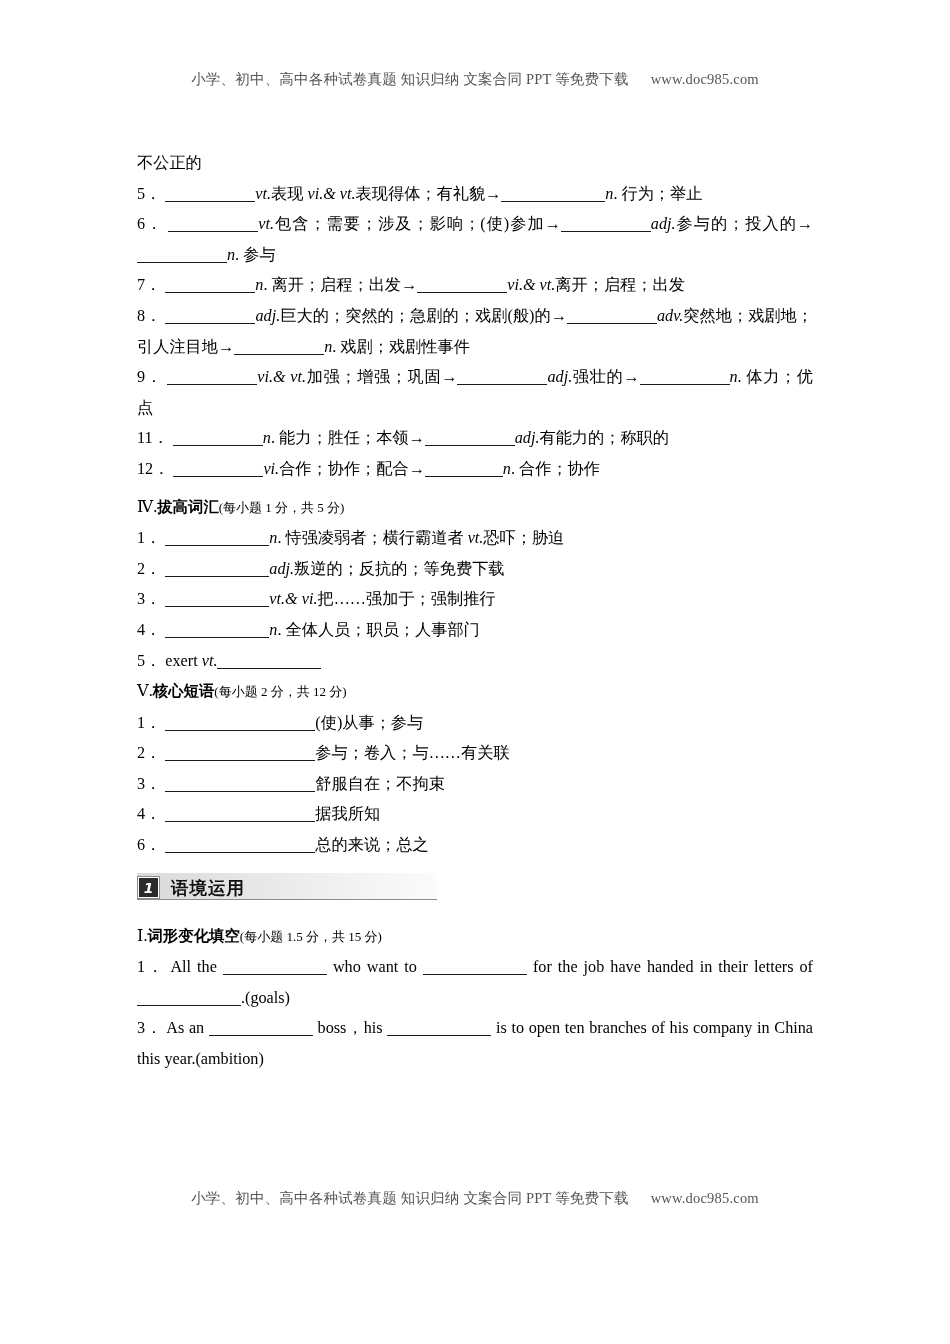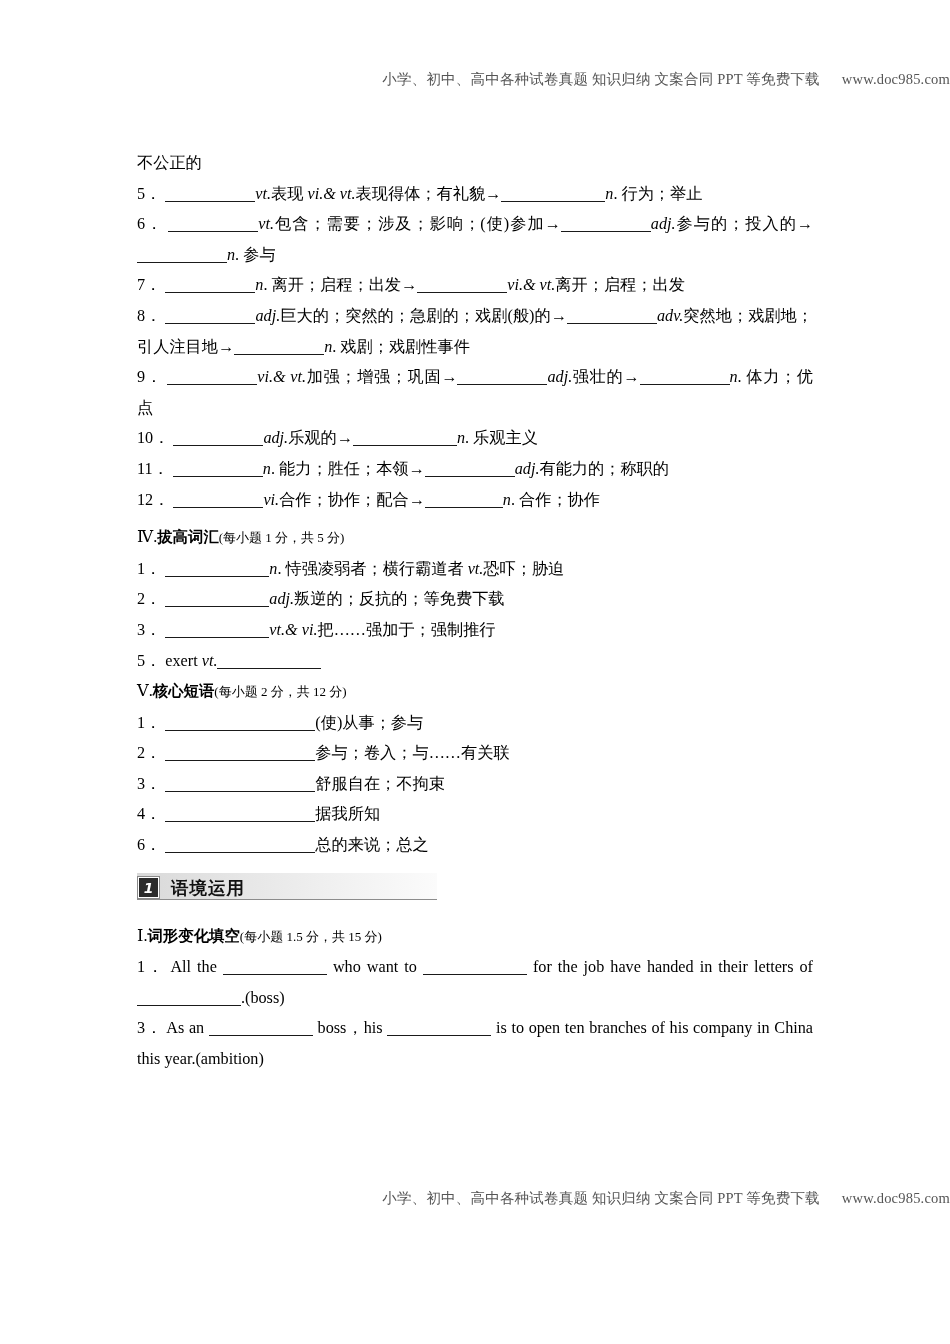--- a/index.html
+++ b/index.html
@@ -19,21 +19,21 @@
     left: 137px;
     top: 16px;
     width: 676px;
   }
 
   
   .runhead, .runfoot {
     position: absolute;
     left: 0;
     width: 950px;
-    text-align: right;
+    text-align: center;
     font-size: 14.5px;
     color: #555555;
     font-family: "Liberation Serif", "DejaVu Serif", serif;
     letter-spacing: 0.2px;
     white-space: nowrap;
   }
   .runhead { top: 70px; }
   .runfoot { top: 1189px; }
   .runhead .url, .runfoot .url { margin-left: 22px; }
 
@@ -139,33 +139,33 @@
   <div style="height:132px"></div>
 
   <p class="ln">不公正的</p>
 
   <div id="derivation-list">
       <p class="ln"><span class="num">5．</span> <span class="blk m"></span><span class="it">vt.</span><span>表现</span><span>&nbsp;</span><span class="it">vi.&amp; vt.</span><span>表现得体；有礼貌</span><span class="arrow">→</span><span class="blk l"></span><span class="it">n</span><span>. 行为；举止</span></p>
       <p class="ln"><span class="num">6．</span> <span class="blk m"></span><span class="it">vt.</span><span>包含；需要；涉及；影响；(使)参加</span><span class="arrow">→</span><span class="blk m"></span><span class="it">adj.</span><span>参与的；投入的</span><span class="arrow">→</span><span class="blk m"></span><span class="it">n</span><span>. 参与</span></p>
       <p class="ln"><span class="num">7．</span> <span class="blk m"></span><span class="it">n</span><span>. 离开；启程；出发</span><span class="arrow">→</span><span class="blk m"></span><span class="it">vi.&amp; vt.</span><span>离开；启程；出发</span></p>
       <p class="ln"><span class="num">8．</span> <span class="blk m"></span><span class="it">adj.</span><span>巨大的；突然的；急剧的；戏剧(般)的</span><span class="arrow">→</span><span class="blk m"></span><span class="it">adv.</span><span>突然地；戏剧地；引人注目地</span><span class="arrow">→</span><span class="blk m"></span><span class="it">n</span><span>. 戏剧；戏剧性事件</span></p>
       <p class="ln"><span class="num">9．</span> <span class="blk m"></span><span class="it">vi.&amp; vt.</span><span>加强；增强；巩固</span><span class="arrow">→</span><span class="blk m"></span><span class="it">adj.</span><span>强壮的</span><span class="arrow">→</span><span class="blk m"></span><span class="it">n</span><span>. 体力；优点</span></p>
-      <p class="ln"><span class="num">10．</span> <span class="blk m"></span><span class="it">adj.</span><span>乐观的</span><span class="arrow">→</span><span class="blk l"></span><span class="it">n</span><span>. 乐观主义</span></p>
       <p class="ln"><span class="num">11．</span> <span class="blk m"></span><span class="it">n</span><span>. 能力；胜任；本领</span><span class="arrow">→</span><span class="blk m"></span><span class="it">adj.</span><span>有能力的；称职的</span></p>
       <p class="ln"><span class="num">12．</span> <span class="blk m"></span><span class="it">vi.</span><span>合作；协作；配合</span><span class="arrow">→</span><span class="blk s"></span><span class="it">n</span><span>. 合作；协作</span></p>
     </div>
 
   <div class="gap-s"></div>
 
   <p class="subhead"><span class="rn">Ⅳ</span><span>.</span><span class="bold">拔高词汇</span><span class="paren">(每小题 1 分，共 5 分)</span></p>
 
   <div id="advanced-list">
       <p class="ln"><span class="num">1．</span> <span class="blk l"></span><span class="it">n</span><span>. 恃强凌弱者；横行霸道者</span><span>&nbsp;</span><span class="it">vt.</span><span>恐吓；胁迫</span></p>
       <p class="ln"><span class="num">2．</span> <span class="blk l"></span><span class="it">adj.</span><span>叛逆的；反抗的；等免费下载</span></p>
       <p class="ln"><span class="num">3．</span> <span class="blk l"></span><span class="it">vt.&amp; vi.</span><span>把……强加于；强制推行</span></p>
+      <p class="ln"><span class="num">4．</span> <span class="blk l"></span><span class="it">n</span><span>. 全体人员；职员；人事部门</span></p>
       <p class="ln"><span class="num">5．</span> <span>exert </span><span class="it">vt.</span><span class="blk l"></span></p>
     </div>
 
   <p class="subhead"><span class="rn">Ⅴ</span><span>.</span><span class="bold">核心短语</span><span class="paren">(每小题 2 分，共 12 分)</span></p>
 
   <div id="phrase-list">
       <p class="ln"><span class="num">1．</span> <span class="blk xxl"></span><span>(使)从事；参与</span></p>
       <p class="ln"><span class="num">2．</span> <span class="blk xxl"></span><span>参与；卷入；与……有关联</span></p>
       <p class="ln"><span class="num">3．</span> <span class="blk xxl"></span><span>舒服自在；不拘束</span></p>
       <p class="ln"><span class="num">4．</span> <span class="blk xxl"></span><span>据我所知</span></p>
@@ -178,21 +178,21 @@
     <span class="stripe"></span>
     <span class="badge">1</span>
     <span class="btitle">语境运用</span>
   </div>
 
   <div class="gap-l"></div>
 
   <p class="subhead"><span class="rn">Ⅰ</span><span>.</span><span class="bold">词形变化填空</span><span class="paren">(每小题 1.5 分，共 15 分)</span></p>
 
   <div id="fill-list">
-      <p class="ln"><span class="num">1．</span> <span>All the </span><span class="blk l"></span><span> who want to </span><span class="blk l"></span><span> for the job have handed in their letters of </span><span class="blk l"></span><span>.(boss)</span></p>
+      <p class="ln"><span class="num">1．</span> <span>All the </span><span class="blk l"></span><span> who want to </span><span class="blk l"></span><span> for the job have handed in their letters of </span><span class="blk l"></span><span>.(goals)</span></p>
       <p class="ln"><span class="num">3．</span> <span>As an </span><span class="blk l"></span><span> boss</span><span>，</span><span>his </span><span class="blk l"></span><span> is to open ten branches of his company in China this year.(ambition)</span></p>
     </div>
 
 </div>
 
 <div class="runfoot">
   <span>小学、初中、高中各种试卷真题  知识归纳  文案合同  PPT 等免费下载</span><span class="url">www.doc985.com</span>
 </div>
 
 </body></html>

